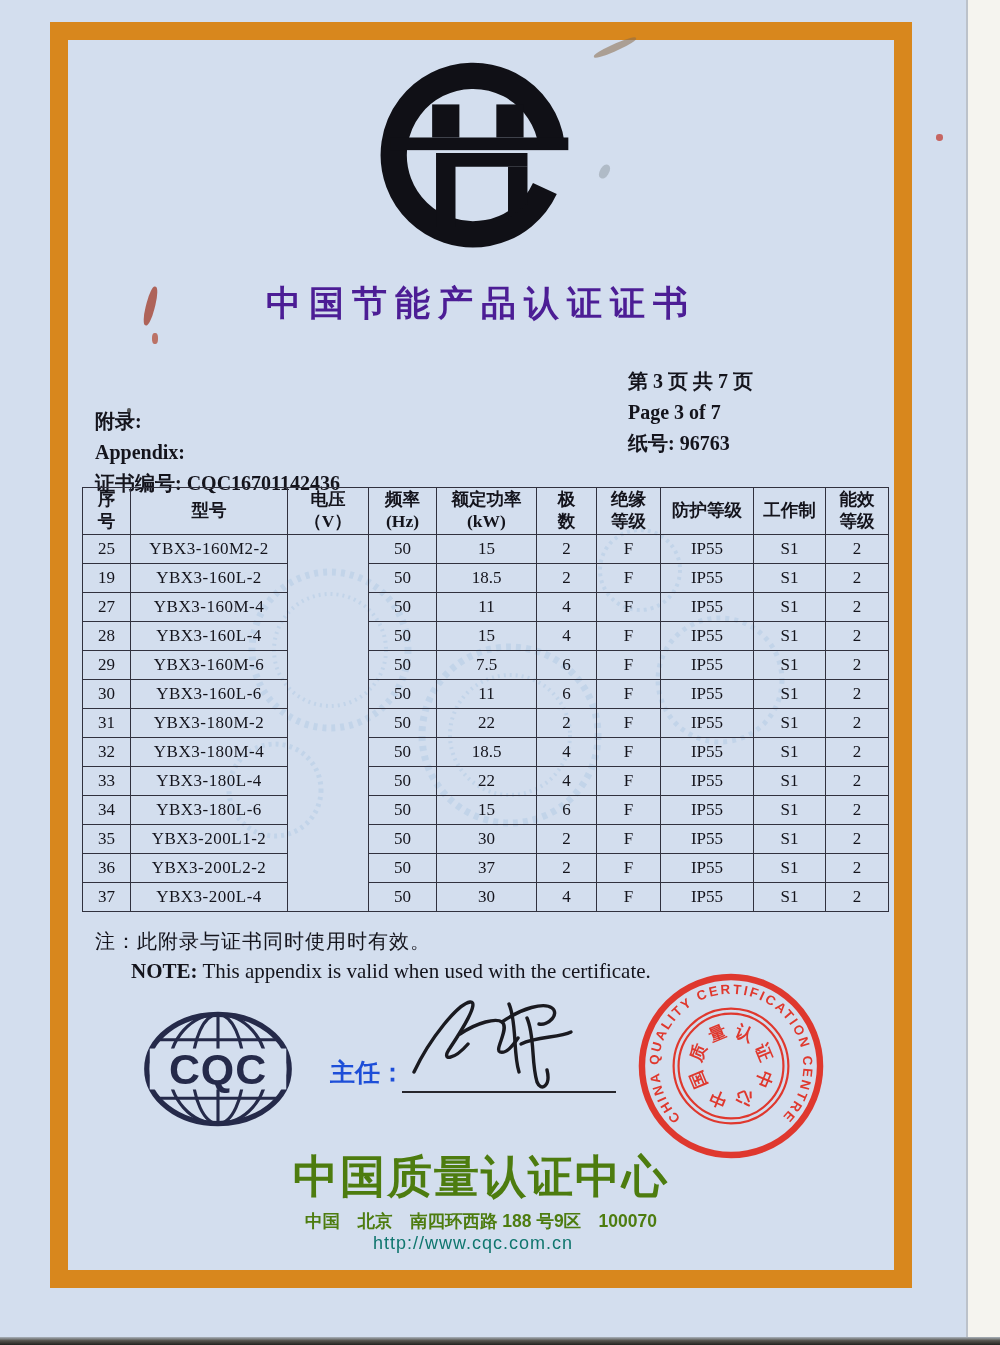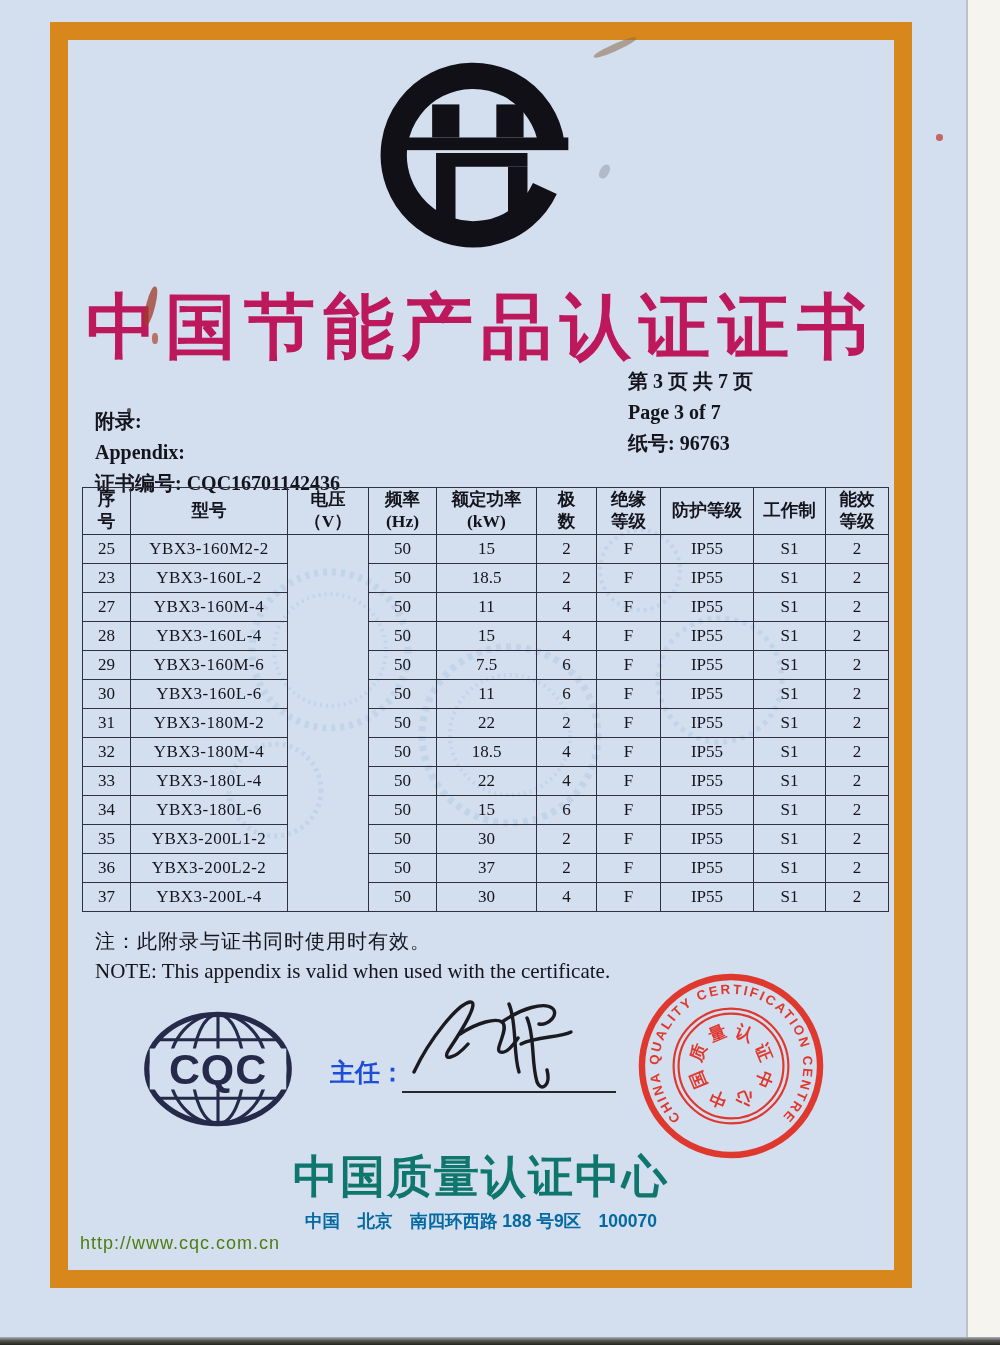--- a/index.html
+++ b/index.html
@@ -12,54 +12,54 @@
   .right-strip{position:absolute;left:966px;top:0;width:34px;height:1337px;
     background:#f5f4ef;border-left:2px solid #bcc2ca;}
   .bottom-edge{position:absolute;left:0;top:1337px;width:1000px;height:8px;
     background:linear-gradient(to bottom,#aab2bb 0%,#55544e 45%,#23231f 100%);}
   .frame{position:absolute;left:50px;top:22px;width:862px;height:1266px;
     border:18px solid #d8871d;box-sizing:border-box;}
   
   .energy-logo{position:absolute;left:366px;top:48px;width:214px;height:214px;}
   .title{position:absolute;left:66px;top:280px;width:830px;text-align:center;
     font-family:"Liberation Sans","DejaVu Sans",sans-serif;
-    font-size:71px;font-weight:bold;letter-spacing:8px;color:#be185d;white-space:nowrap;}
+    font-size:35px;font-weight:bold;letter-spacing:8px;color:#4c1d95;white-space:nowrap;}
   .meta-left{position:absolute;left:95px;top:366px;font-size:20px;font-weight:bold;line-height:31px;margin-top:40px;}
   .meta-right{position:absolute;left:628px;top:366px;font-size:20px;font-weight:bold;line-height:31px;}
   
   .watermark{position:absolute;left:80px;top:480px;pointer-events:none;}
   table.spec{position:absolute;left:82px;top:487px;width:806px;border-collapse:collapse;
     table-layout:fixed;background:transparent;}
   table.spec th,table.spec td{border:1.6px solid #31313e;text-align:center;
     padding:0;color:#14141c;overflow:hidden;}
   table.spec th{height:46px;font-size:17.5px;font-weight:600;line-height:1.25;}
   table.spec td{height:28px;font-size:17px;}
   td.model{letter-spacing:0.5px;font-size:17.5px;margin-left:16px;}
   
   .note-cn{position:absolute;left:95px;top:928px;font-size:20px;letter-spacing:1px;}
   .note-en{position:absolute;left:95px;top:959px;font-size:21px;}
-  .note-en b{font-weight:normal;}
+  .note-en b{font-weight:bold;margin-left:36px;}
   
   .cqc-logo{position:absolute;left:140px;top:1006px;width:156px;height:126px;}
   .director{position:absolute;left:330px;top:1056px;
     font-family:"Liberation Sans","DejaVu Sans",sans-serif;
     font-size:25px;font-weight:bold;color:#1d4ed8;}
   .sig-line{position:absolute;left:402px;top:1091px;width:214px;border-top:2px solid #26262c;}
   .signature{position:absolute;left:408px;top:992px;width:195px;height:104px;}
   .stamp{position:absolute;left:637px;top:972px;width:188px;height:188px;opacity:0.92;}
   
   .footer-org{position:absolute;left:66px;top:1147px;width:830px;text-align:center;
     font-family:"Liberation Sans","DejaVu Sans",sans-serif;
-    font-size:45px;font-weight:bold;letter-spacing:2px;color:#0f766e;white-space:nowrap;}
+    font-size:45px;font-weight:bold;letter-spacing:2px;color:#4d7c0f;white-space:nowrap;}
   .footer-address{position:absolute;left:66px;top:1209px;width:830px;text-align:center;
     font-family:"Liberation Sans","DejaVu Sans",sans-serif;
-    font-size:17.5px;font-weight:bold;color:#0369a1;}
-  .footer-url{position:absolute;left:80px;top:1233px;width:830px;
-    font-family:"Liberation Sans","DejaVu Sans",sans-serif;
-    font-size:18px;letter-spacing:1px;color:#4d7c0f;}
+    font-size:17.5px;font-weight:bold;color:#4d7c0f;}
+  .footer-url{position:absolute;left:58px;top:1233px;width:830px;text-align:center;
+    font-family:"Liberation Sans","DejaVu Sans",sans-serif;
+    font-size:18px;letter-spacing:1px;color:#0f766e;}
   
   .speck{position:absolute;border-radius:45%;}
   .s1{left:146px;top:286px;width:9px;height:40px;background:#a23a27;opacity:.75;transform:rotate(14deg);}
   .s2{left:152px;top:333px;width:6px;height:11px;background:#b0442c;opacity:.7;}
   .s3{left:592px;top:44px;width:46px;height:7px;background:#8a6b4a;opacity:.55;transform:rotate(-24deg);}
   .s4{left:600px;top:164px;width:9px;height:15px;background:#9aa4ae;opacity:.6;transform:rotate(30deg);}
   .s5{left:936px;top:134px;width:7px;height:7px;background:#c03326;opacity:.7;}
   .s6{left:127px;top:408px;width:4px;height:5px;background:#333;opacity:.8;}
 </style>
 </head>
@@ -168,21 +168,21 @@
           <td rowspan="13"></td>
           <td>50</td>
           <td>15</td>
           <td>2</td>
           <td>F</td>
           <td>IP55</td>
           <td>S1</td>
           <td>2</td>
         </tr>
         <tr>
-          <td>23</td>
+          <td>19</td>
           <td class="model">YBX3-160L-2</td>
           <td>50</td>
           <td>18.5</td>
           <td>2</td>
           <td>F</td>
           <td>IP55</td>
           <td>S1</td>
           <td>2</td>
         </tr>
         <tr>

